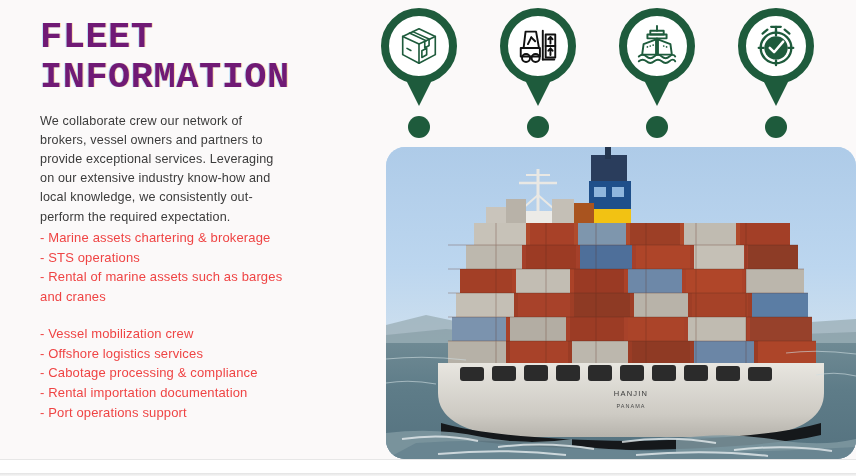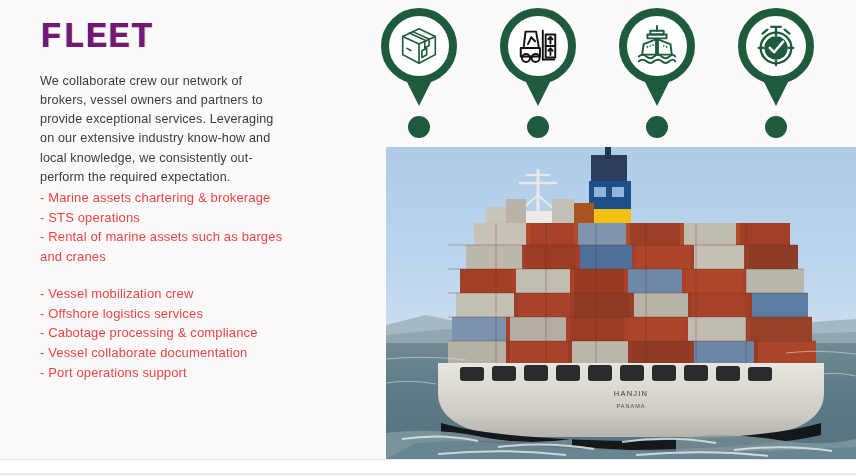--- a/index.html
+++ b/index.html
@@ -95,20 +95,21 @@
     background: #1e5b3c;
   }
   .pin-icon { width: 46px; height: 46px; display:block; }
   
   .photo {
     position: absolute;
     left: 386px; top: 147px;
     width: 470px; height: 312px;
     overflow: hidden;
     background: #b9d4ee;
+    border-radius: 19px;
   }
   .photo svg { display: block; width: 100%; height: 100%; }
   
   .bottom-band {
     position: absolute;
     left: 0; bottom: 0;
     width: 856px; height: 17px;
     background: #ffffff;
     border-top: 1px solid #e7e7e7;
   }
@@ -121,38 +122,39 @@
 </style>
 </head>
 <body>
 
 <div id="slide">
 
   <div class="left-col">
 
     <div class="title">
       <div>FLEET</div>
+      <div>INFORMATION</div>
     </div>
 
     <p class="intro">We collaborate crew our network of brokers, vessel owners and partners to provide exceptional services. Leveraging on our extensive industry know-how and local knowledge, we consistently out-perform the required expectation.</p>
 
 
     <div class="cap-list">
       <div class="cap-item">- Marine assets chartering &amp; brokerage</div>
       <div class="cap-item">- STS operations</div>
       <div class="cap-item">- Rental of marine assets such as barges and cranes</div>
     </div>
 
     <div class="cap-gap"></div>
 
     <div class="cap-list">
       <div class="cap-item">- Vessel mobilization crew</div>
       <div class="cap-item">- Offshore logistics services</div>
       <div class="cap-item">- Cabotage processing &amp; compliance</div>
-      <div class="cap-item">- Vessel collaborate documentation</div>
+      <div class="cap-item">- Rental importation documentation</div>
       <div class="cap-item">- Port operations support</div>
     </div>
   </div>
 
   <div class="pins">
 
     <div class="pin" style="left:0px;">
       <div class="pin-circle">
         <svg class="pin-icon" viewBox="0 0 48 48">
           <g fill="none" stroke="#1E5B3C" stroke-width="1.7" stroke-linejoin="round" stroke-linecap="round">

